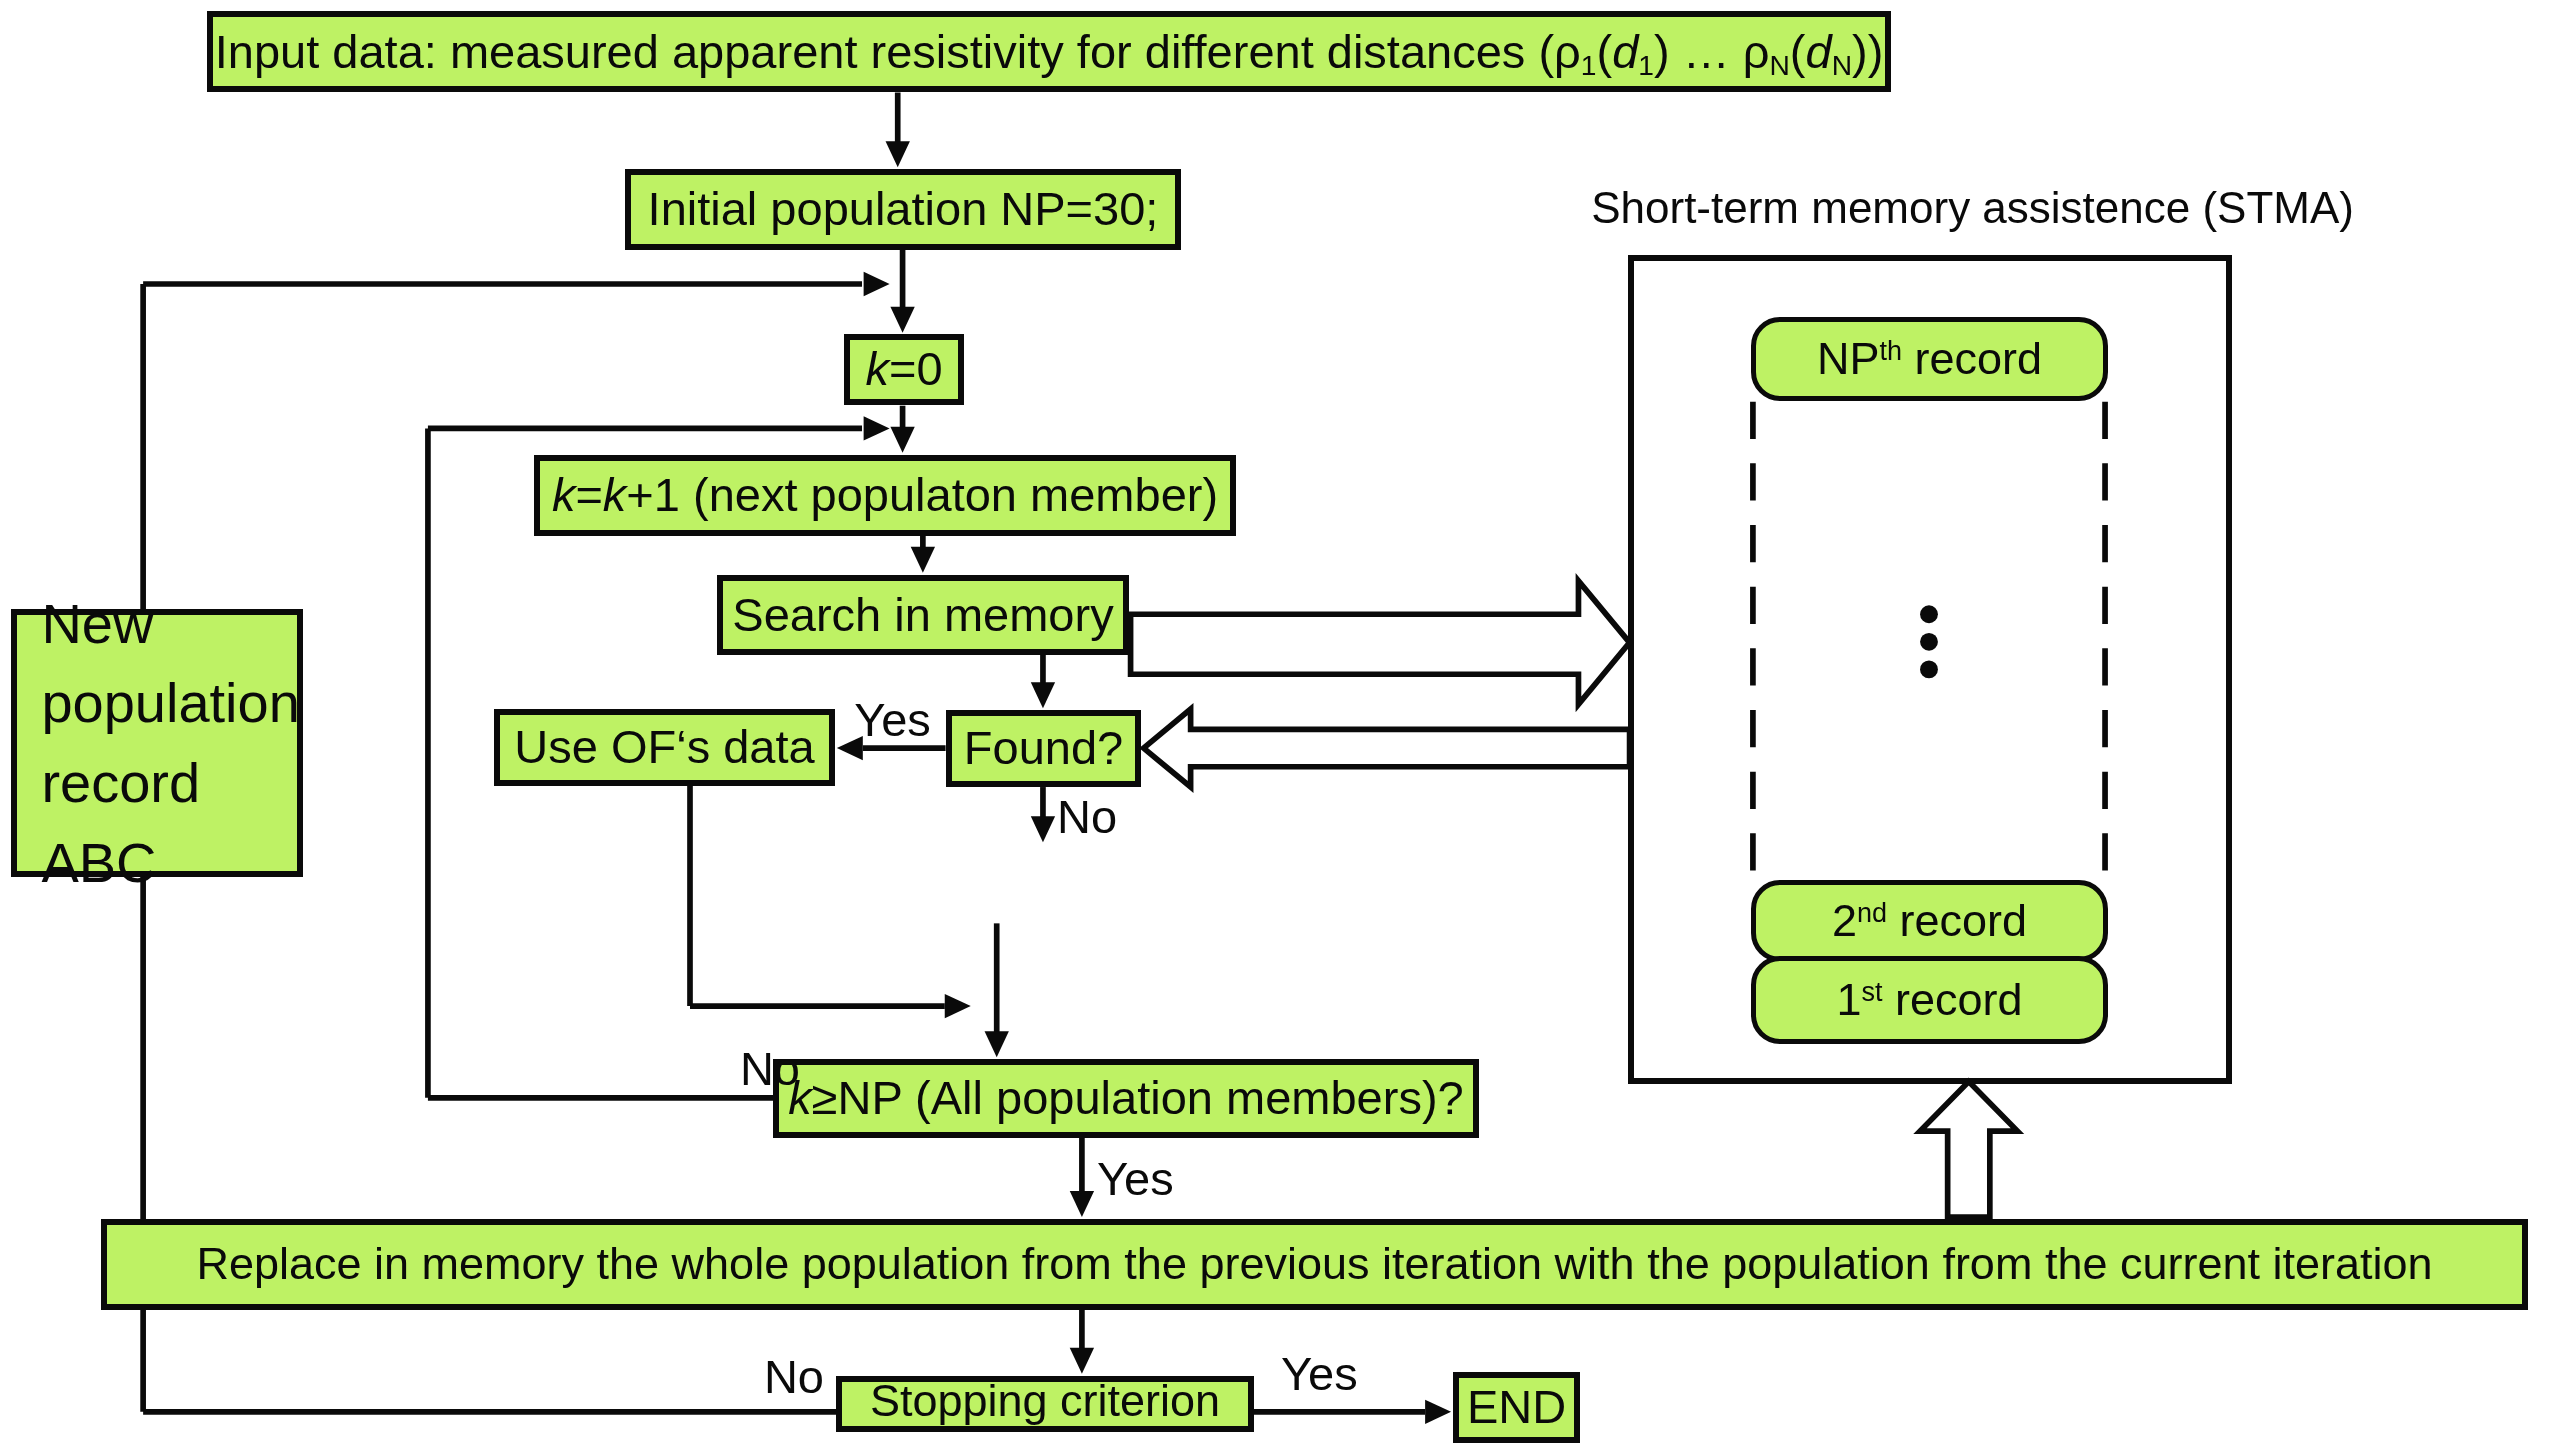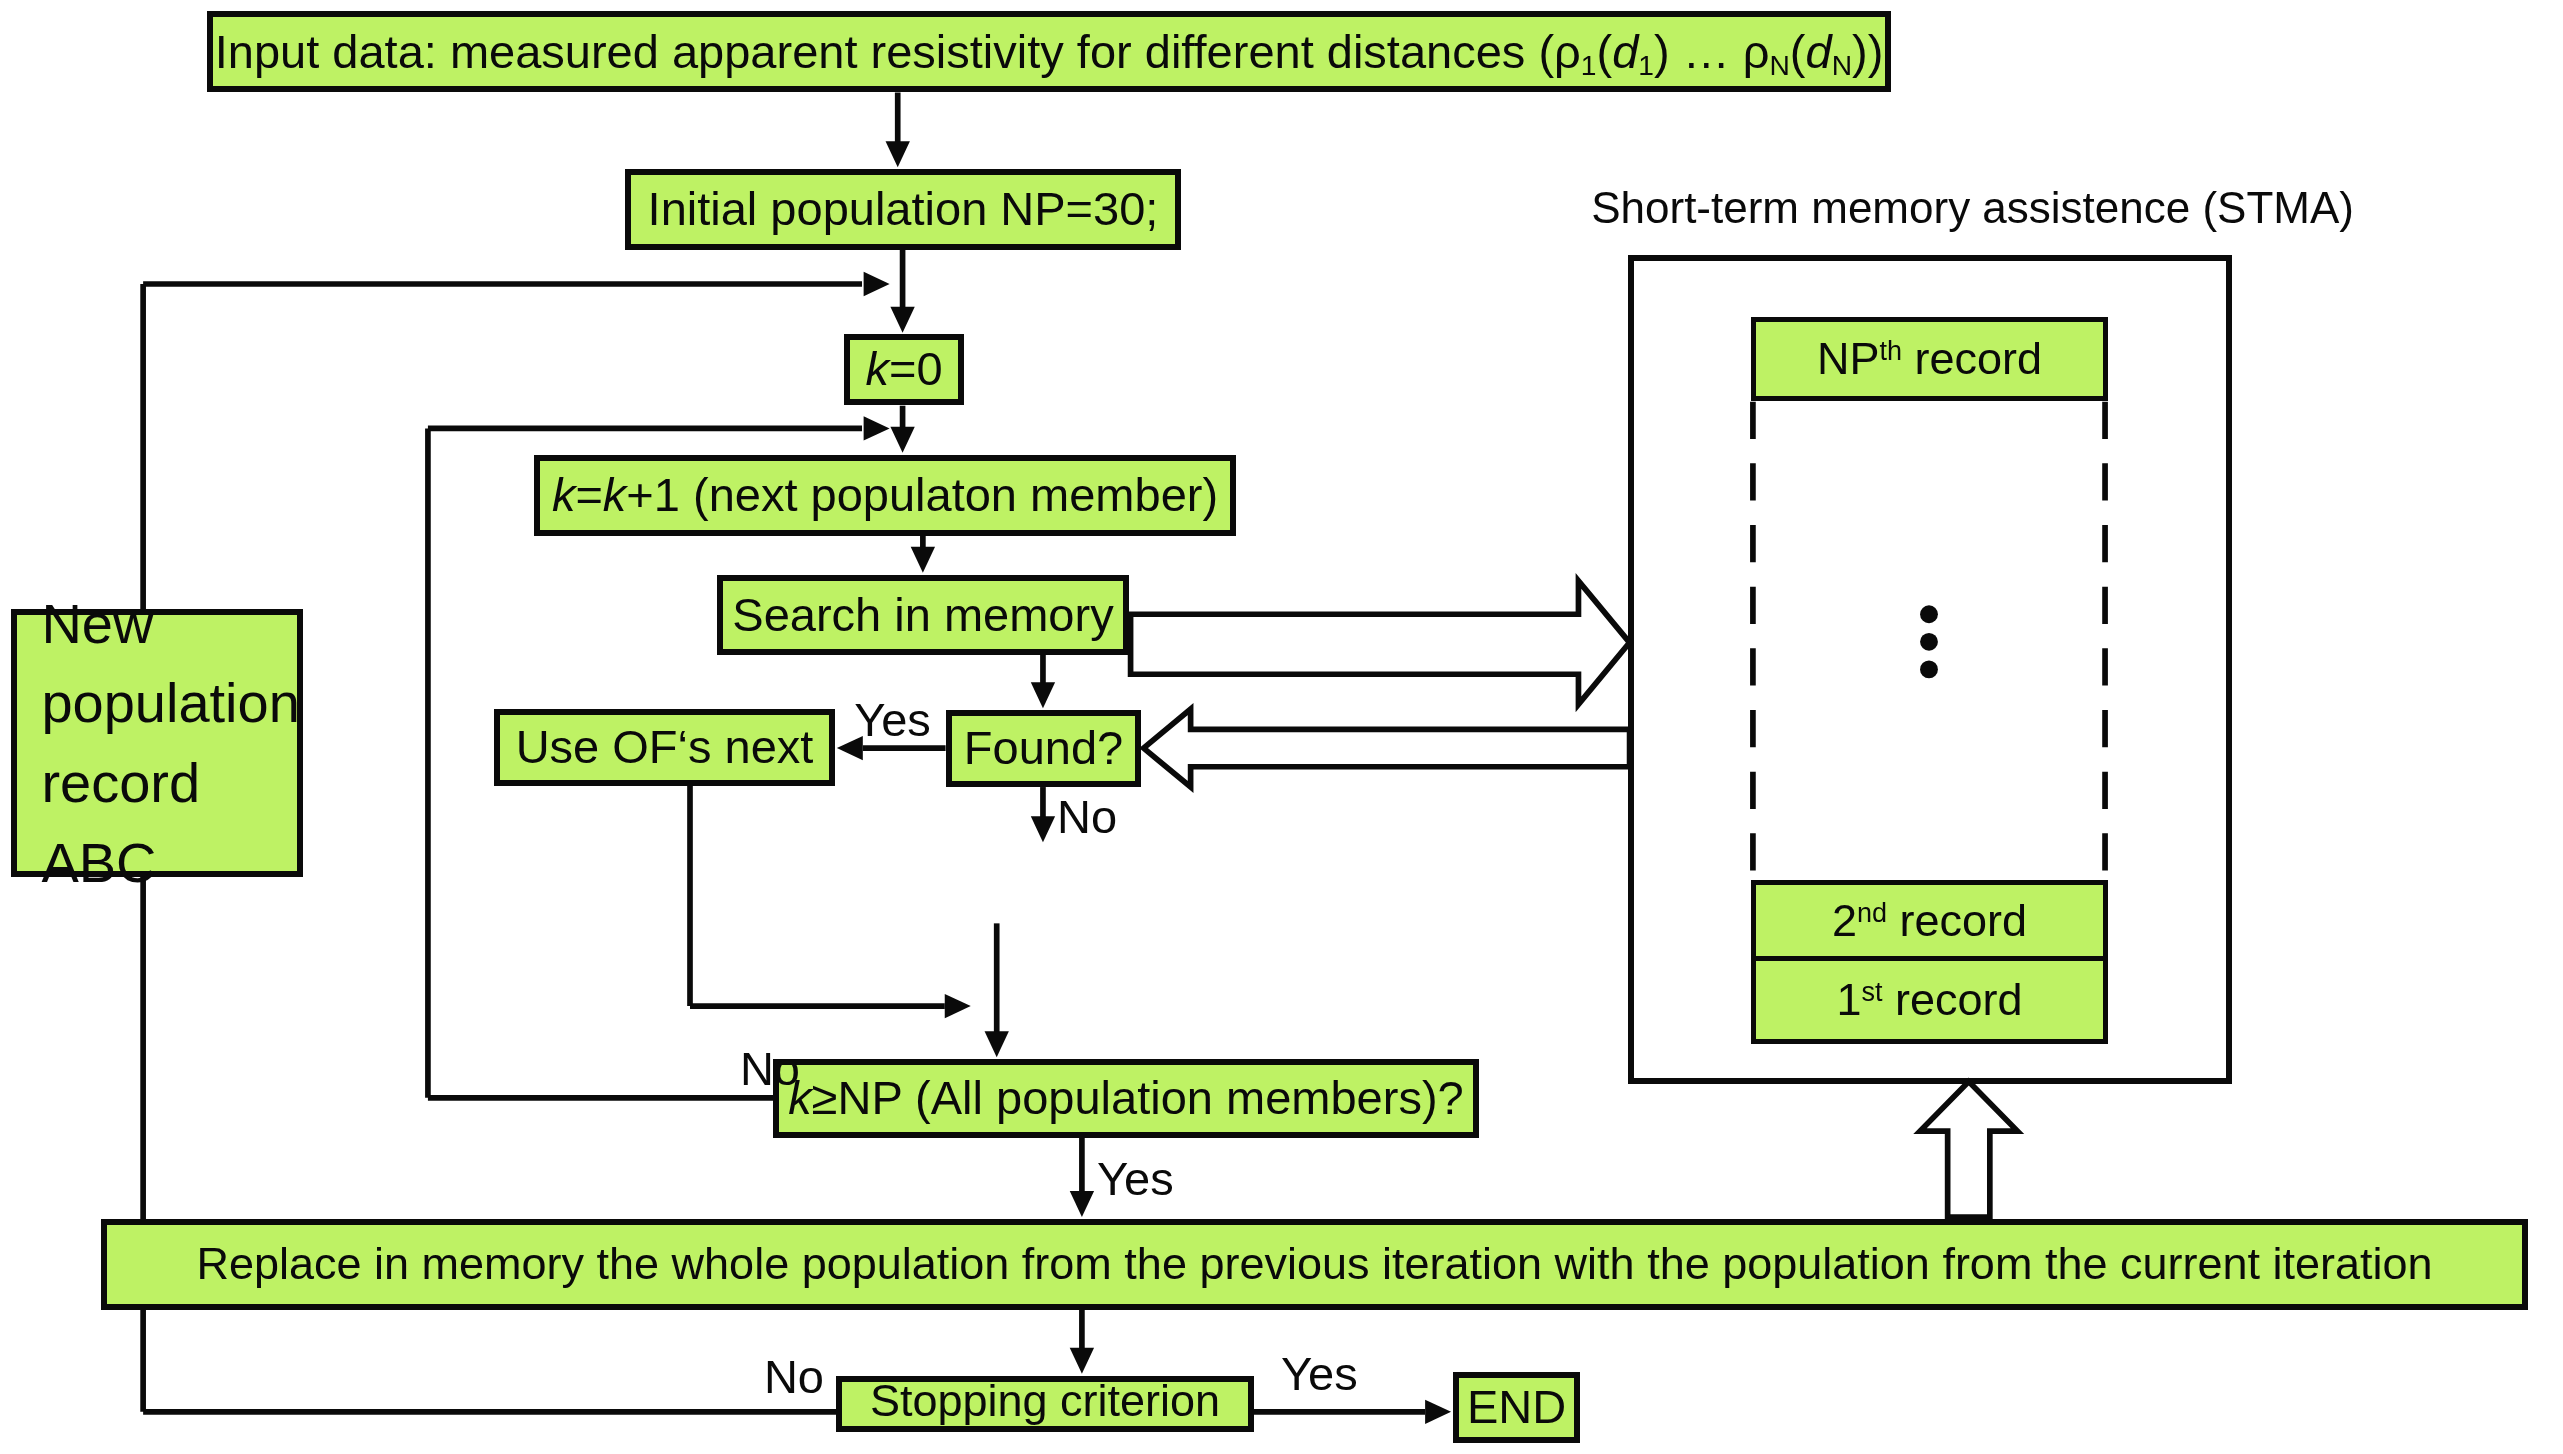--- a/index.html
+++ b/index.html
@@ -2,21 +2,21 @@
 <html style="font-size:13px"><head>
 <meta charset="utf-8">
 <style>
   html,body{margin:0;padding:0;background:#ffffff;}
   body{width:2563px;height:1454px;position:relative;font-family:"Liberation Sans",sans-serif;color:#0a0a0a;}
   #canvas{position:absolute;left:0;top:0;width:2563px;height:1454px;}
   #connectors{position:absolute;left:0;top:0;z-index:1;}
   .box{position:absolute;box-sizing:border-box;background:#bef264;border:6.5px solid #0a0a0a;
        display:flex;align-items:center;justify-content:center;text-align:center;
        font-size:47px;line-height:1.12;z-index:2;white-space:nowrap;}
-  .box.thin{border-width:5.7px;}
+  .box.thin{border-width:5.7px;border-radius:29px;}
   .container-box{position:absolute;box-sizing:border-box;background:transparent;border:6.5px solid #0a0a0a;z-index:0;}
   .lbl{position:absolute;z-index:3;font-size:47px;white-space:nowrap;}
   .lbl.right-align{text-align:right;}
   .title{position:absolute;z-index:3;font-size:44px;text-align:right;white-space:nowrap;}
   .multiline{flex-direction:column;align-items:flex-start;justify-content:center;
              text-align:left;padding-left:24px;font-size:56px;line-height:1.42;}
   .it{font-style:italic;}
   sub{font-size:60%;line-height:0;position:relative;top:0.28em;vertical-align:baseline;}
   sup{font-size:60%;line-height:0;position:relative;top:-0.5em;vertical-align:baseline;}
 </style>
@@ -108,21 +108,21 @@
 
   <div class="box" style="left:534px;top:455px;width:702px;height:81px;">
     <span><span class="it">k</span><span>=</span><span class="it">k</span><span>+1 (next populaton member)</span></span>
   </div>
 
   <div class="box" style="left:717px;top:575px;width:412px;height:80px;">
     <span>Search in memory</span>
   </div>
 
   <div class="box" style="left:494px;top:709px;width:341px;height:77px;">
-    <span>Use OF‘s next</span>
+    <span>Use OF‘s data</span>
   </div>
 
   <div class="box" style="left:946px;top:710px;width:195px;height:77px;">
     <span>Found?</span>
   </div>
 
 
   <div class="box" style="left:773px;top:1059px;width:706px;height:79px;">
     <span><span class="it">k</span><span>≥NP (All population members)?</span></span>
   </div>

